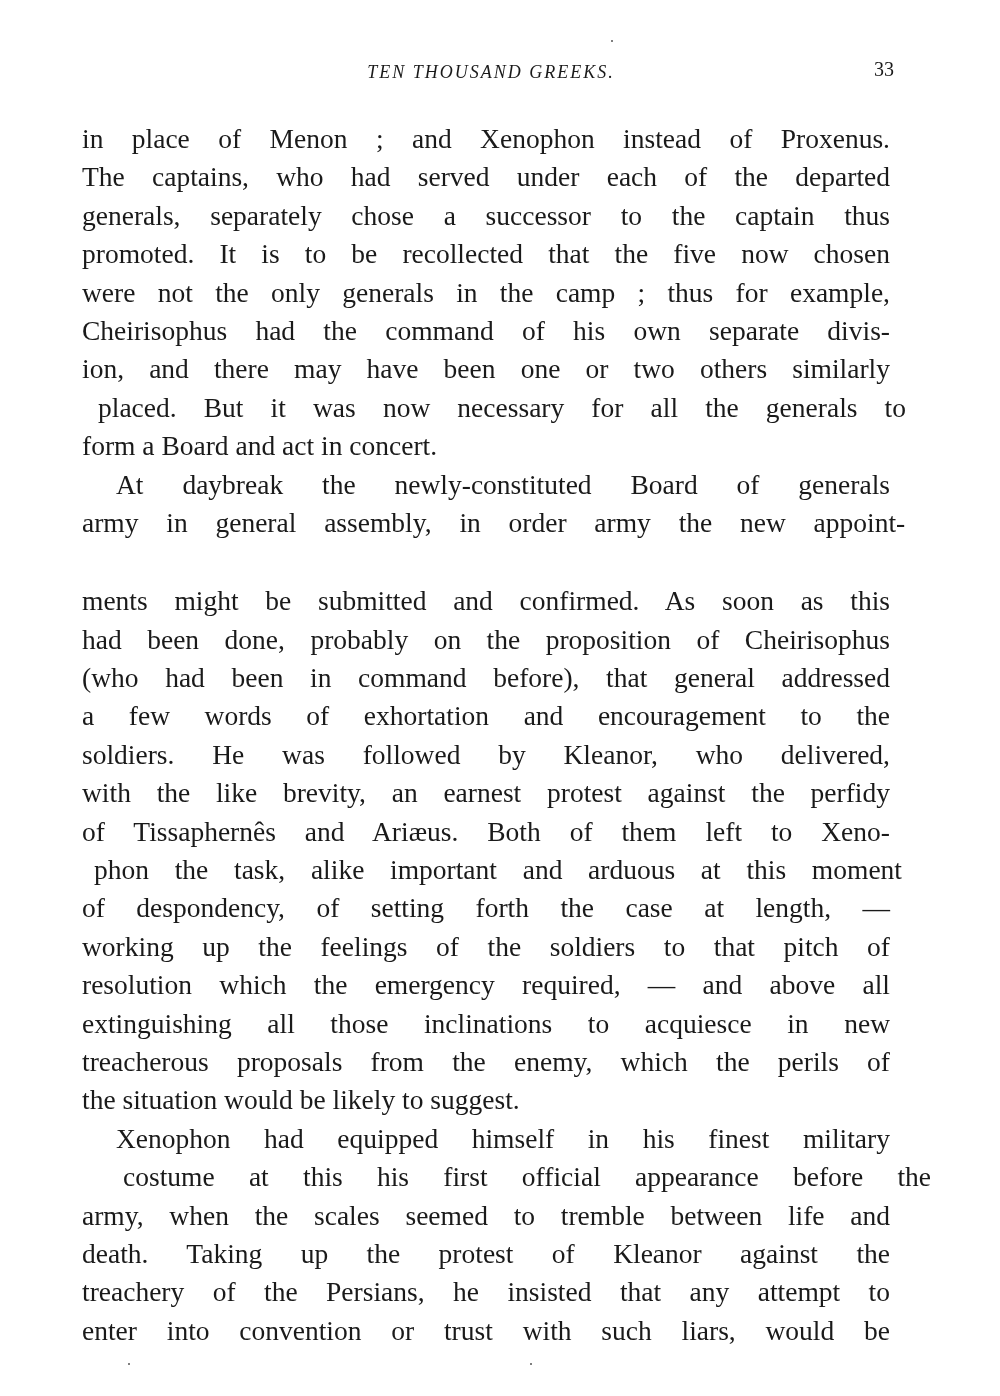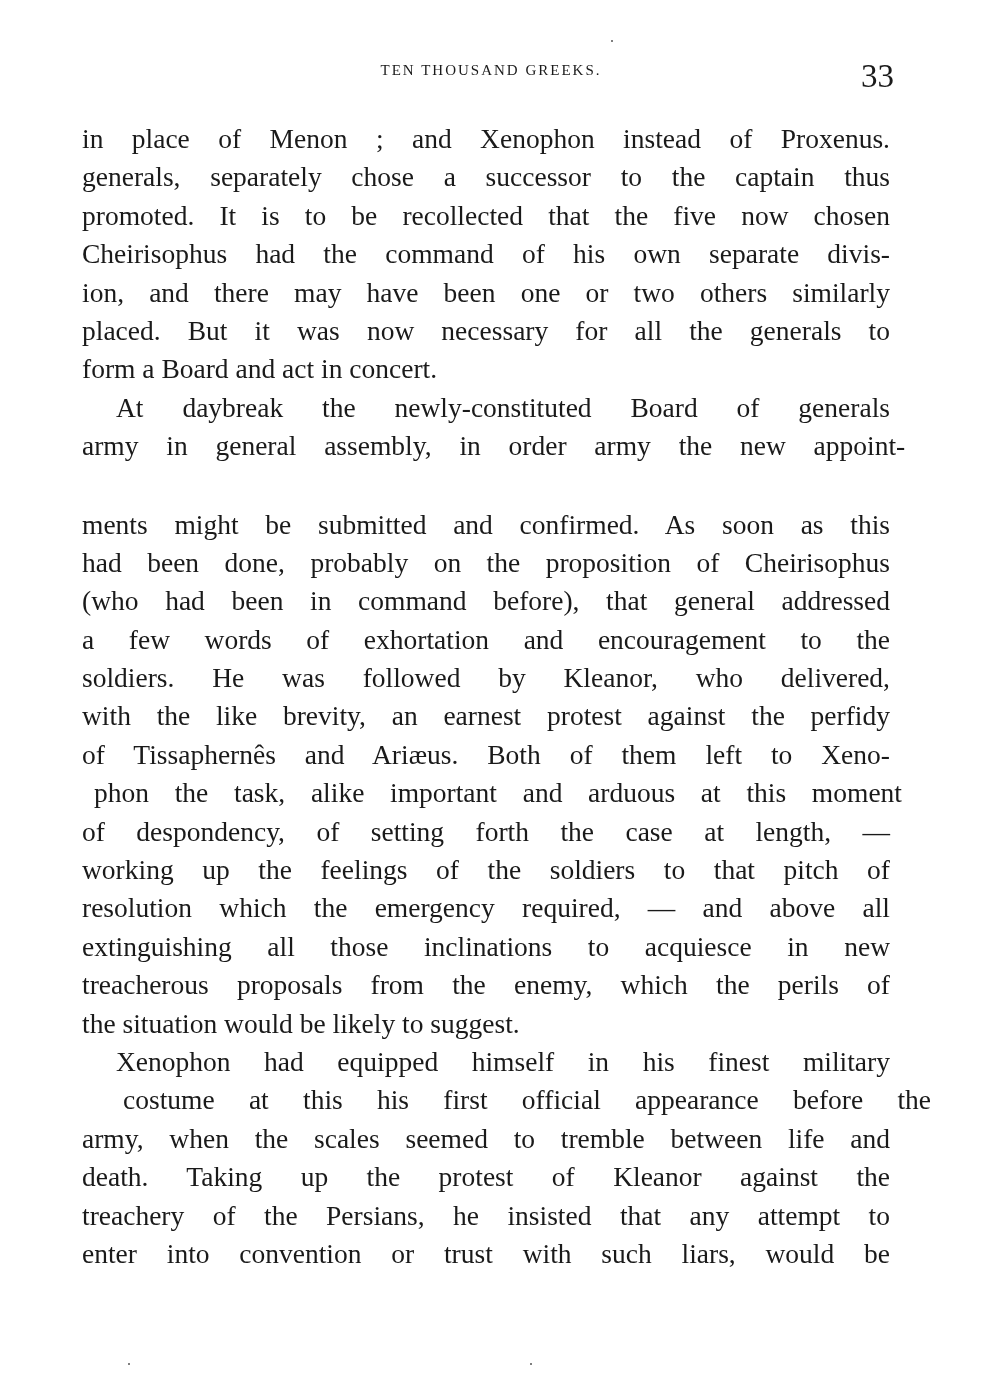--- a/index.html
+++ b/index.html
@@ -26,30 +26,31 @@
       top: 58px;
       left: 82px;
       width: 808px;
       height: 40px;
     }
     .running-title {
       position: absolute;
       left: 0;
       right: 0;
       text-align: center;
-      font-size: 15px;
+      font-style: italic;
+      font-size: 18px;
       letter-spacing: 2px;
       top: 4px;
       padding-left: 10px;
     }
     .page-number {
       position: absolute;
       right: -4px;
       top: 0px;
-      font-size: 33px;
+      font-size: 20px;
     }
     .body-text {
       position: absolute;
       top: 120px;
       left: 82px;
       width: 808px;
     }
     .line {
       display: block;
       height: 38.4px;
@@ -81,25 +82,27 @@
 
   <div class="running-head">
     <span class="running-title">TEN THOUSAND GREEKS.</span>
     <span class="page-number">33</span>
   </div>
 
   <div class="body-text">
 
     <div>
       <span class="line" style="word-spacing: 21.55px; text-align: left; text-align-last: left;">in place of Menon ; and Xenophon instead of Proxenus.</span>
+      <span class="line" style="word-spacing: 20.378px; text-align: left; text-align-last: left;">The captains, who had served under each of the departed</span>
       <span class="line" style="word-spacing: 22.826px; text-align: left; text-align-last: left;">generals, separately chose a successor to the captain thus</span>
       <span class="line" style="word-spacing: 18.256px; text-align: left; text-align-last: left;">promoted. It is to be recollected that the five now chosen</span>
+      <span class="line" style="word-spacing: 15.416px; text-align: left; text-align-last: left;">were not the only generals in the camp ; thus for example,</span>
       <span class="line" style="word-spacing: 21.379px; text-align: left; text-align-last: left;">Cheirisophus had the command of his own separate divis-</span>
       <span class="line" style="word-spacing: 18.256px; text-align: right; text-align-last: left;">ion, and there may have been one or two others similarly</span>
-      <span class="line" style="word-spacing: 20.242px; text-align: left; text-align-last: left;">placed. But it was now necessary for all the generals to</span>
+      <span class="line" style="word-spacing: 20.242px; text-align: left; text-align-last: left; margin-left: 16px;">placed. But it was now necessary for all the generals to</span>
       <span class="line last">form a Board and act in concert.</span>
     </div>
 
     <div>
       <span class="line indent" style="word-spacing: 32.016px; text-align: left; text-align-last: left;">At daybreak the newly-constituted Board of generals</span>
       <span class="line" style="word-spacing: 20.908px; text-align: left; text-align-last: left;">army in general assembly, in order army the new appoint-</span>
       <span class="line" style="word-spacing: 19.845px; text-align: left; text-align-last: left; margin-top: 40px;">ments might be submitted and confirmed. As soon as this</span>
       <span class="line" style="word-spacing: 18.607px; text-align: left; text-align-last: left;">had been done, probably on the proposition of Cheirisophus</span>
       <span class="line" style="word-spacing: 19.773px; text-align: left; text-align-last: left;">(who had been in command before), that general addressed</span>
       <span class="line" style="word-spacing: 27.691px; text-align: left; text-align-last: left;">a few words of exhortation and encouragement to the</span>

